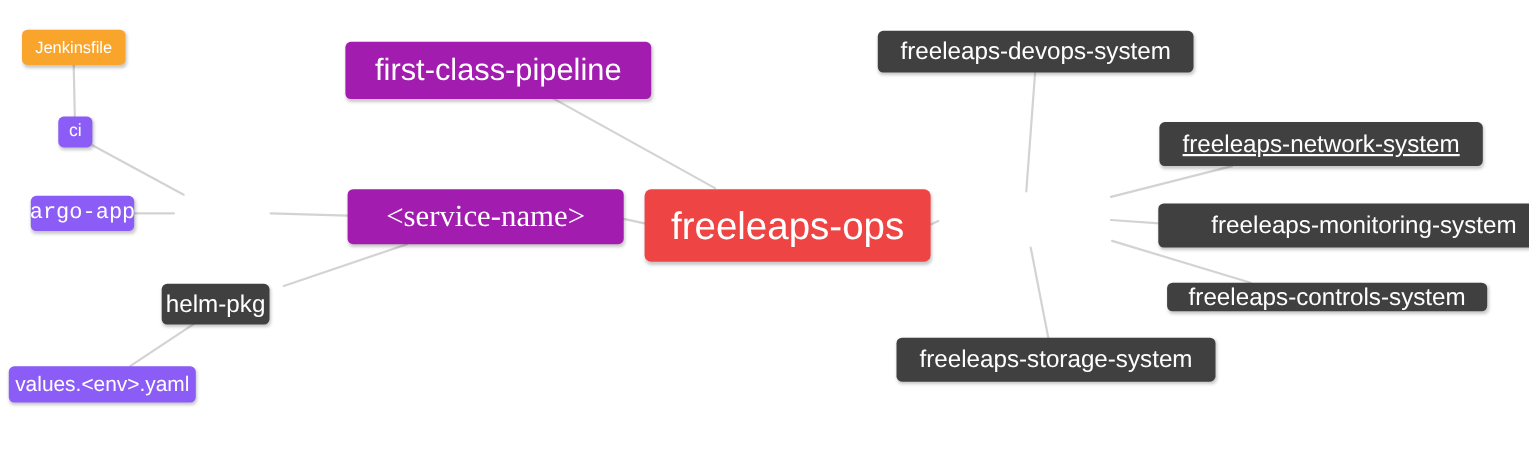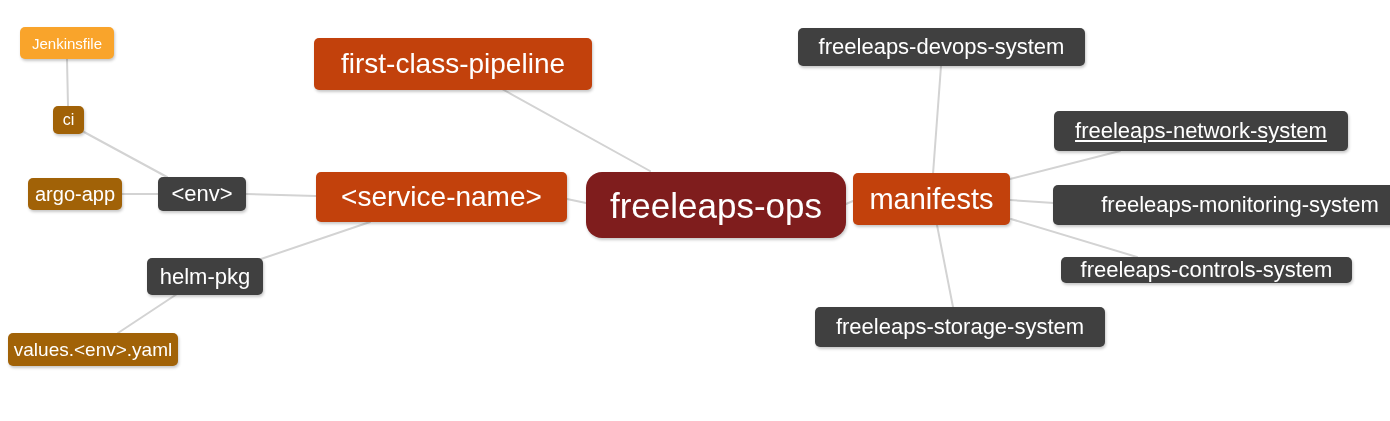--- a/index.html
+++ b/index.html
@@ -9,25 +9,25 @@
   }
   #mindmap{position:absolute;left:0;top:0;width:1390px;height:421px;}
   #edges{position:absolute;left:0;top:0;width:1390px;height:421px;}
   #edges line{stroke:#d3d3d3;stroke-width:2;stroke-linecap:round;}
   .node{
     position:absolute;display:flex;align-items:center;justify-content:center;
     color:#ffffff;border-radius:5px;white-space:nowrap;cursor:pointer;
     box-shadow:1px 2px 3px rgba(0,0,0,0.22);
     user-select:none;line-height:1;
   }
-  .c-blue{background:#c2410c;text-align:right;}
+  .c-blue{background:#a21caf;text-align:right;}
   .c-green{background:#404040;}
-  .c-red{background:#a16207;}
+  .c-red{background:#8b5cf6;}
   .c-amber{background:#f9a42b;}
-  .c-dark{background:#7f1d1d;border-radius:16px;}
+  .c-dark{background:#ef4444;border-radius:6px;}
 </style>
 </head>
 <body>
 
 <div id="mindmap">
 
   <svg id="edges" viewBox="0 0 1390 421" xmlns="http://www.w3.org/2000/svg">
     <line x1="67" y1="59" x2="68" y2="106"></line>
     <line x1="84" y1="132" x2="167" y2="177"></line>
     <line x1="122" y1="194" x2="158" y2="194"></line>
@@ -41,35 +41,33 @@
     <line x1="1010" y1="179" x2="1120" y2="151"></line>
     <line x1="1010" y1="200" x2="1054" y2="203"></line>
     <line x1="1011" y1="219" x2="1137" y2="257"></line>
     <line x1="937" y1="225" x2="953" y2="307"></line>
   </svg>
 
   <div class="node c-amber" style="left:20px;top:27px;width:94px;height:32px;font-size:15px;text-align:center;">Jenkinsfile</div>
 
   <div class="node c-red" style="left:53px;top:106px;width:31px;height:28px;font-size:16px;">ci</div>
 
-  <div class="node c-red" style="left:28px;top:178px;width:94px;height:32px;font-size:20px;">argo-app</div>
+  <div class="node c-red" style="left:28px;top:178px;width:94px;height:32px;font-size:20px;font-family:Liberation Mono, monospace;">argo-app</div>
 
-  <div class="node c-green" style="left:158px;top:177px;width:88px;height:34px;font-size:22px;">&lt;env&gt;</div>
 
   <div class="node c-red" style="left:8px;top:333px;width:170px;height:33px;font-size:19px;">values.&lt;env&gt;.yaml</div>
 
-  <div class="node c-green" style="left:147px;top:258px;width:116px;height:37px;font-size:22px;">helm-pkg</div>
+  <div class="node c-green" style="left:147px;top:258px;width:98px;height:37px;font-size:22px;">helm-pkg</div>
 
   <div class="node c-blue" style="left:314px;top:38px;width:278px;height:52px;font-size:28px;">first-class-pipeline</div>
 
-  <div class="node c-blue" style="left:316px;top:172px;width:251px;height:50px;font-size:28px;">&lt;service-name&gt;</div>
+  <div class="node c-blue" style="left:316px;top:172px;width:251px;height:50px;font-size:28px;font-family:Liberation Serif, serif;">&lt;service-name&gt;</div>
 
   <div class="node c-dark" style="left:586px;top:172px;width:260px;height:66px;font-size:35px;">freeleaps-ops</div>
 
-  <div class="node c-blue" style="left:853px;top:173px;width:157px;height:52px;font-size:29px;">manifests</div>
 
   <div class="node c-green" style="left:798px;top:28px;width:287px;height:38px;font-size:22px;">freeleaps-devops-system</div>
 
   <div class="node c-green" style="left:1054px;top:111px;width:294px;height:40px;font-size:22px;text-decoration:underline;">freeleaps-network-system</div>
 
   <div class="node c-green" style="left:1053px;top:185px;width:374px;height:40px;font-size:22px;">freeleaps-monitoring-system</div>
 
   <div class="node c-green" style="left:1061px;top:257px;width:291px;height:26px;font-size:22px;">freeleaps-controls-system</div>
 
   <div class="node c-green" style="left:815px;top:307px;width:290px;height:40px;font-size:22px;text-align:center;">freeleaps-storage-system</div>

